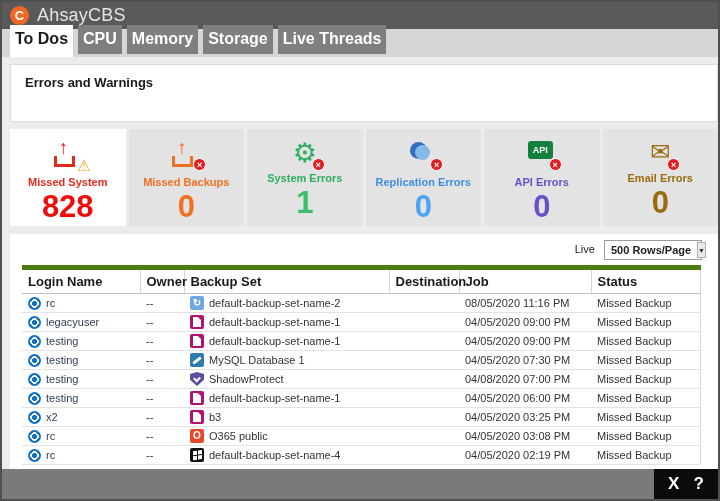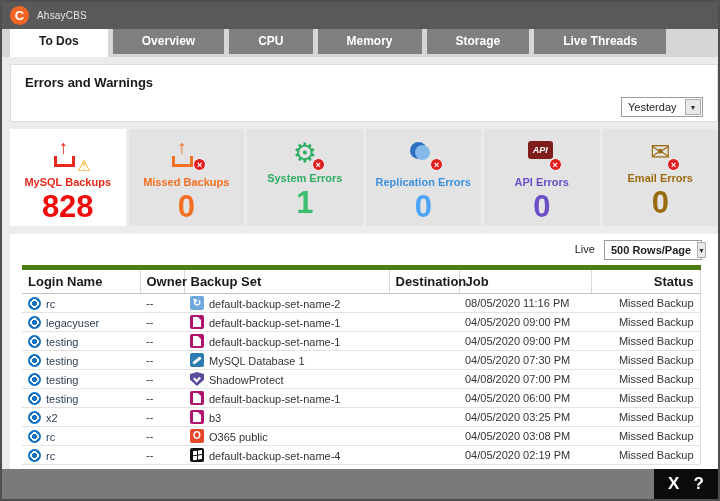--- a/index.html
+++ b/index.html
@@ -4,25 +4,25 @@
 <style>
   * { margin:0; padding:0; box-sizing:border-box; }
   html,body { font-family:"Liberation Sans", sans-serif; background:#c9c9c9; }
   .window { position:relative; width:720px; height:501px; background:#ECECEC;
             border:2px solid #4F4F4F; overflow:hidden; }
 
   
   .titlebar { height:27px; background:#595959; display:flex; align-items:center; padding-left:8px; }
   .logo { width:19px; height:19px; border-radius:50%; background:#F26522; color:#fff;
           font-weight:bold; font-size:13px; display:flex; align-items:center; justify-content:center; }
-  .apptitle { color:#E4E4E4; font-size:10px; margin-left:8px; letter-spacing:.2px; }
+  .apptitle { color:#E4E4E4; font-size:18px; margin-left:8px; letter-spacing:.2px; }
 
   
   .tabbar { height:28px; background:#D6D6D6; display:flex; align-items:flex-end; padding:0 0 0 8px; }
-  .tab { font-size:12px; font-weight:bold; padding:5px 29px 6px; margin-right:5px; cursor:default;
+  .tab { font-size:16px; font-weight:bold; padding:5px 5px 6px; margin-right:5px; cursor:default;
          background:#7F7F7F; color:#fff; margin-bottom:3px; }
   .tab.active { background:#FFFFFF; color:#1a1a1a; margin-bottom:0; padding-bottom:9px; }
 
   .content { padding:7px 4px 0 8px; }
 
   
   .panel-head { background:#fff; border:1px solid #DCDCDC; width:708px; height:58px;
                 padding:10px 14px; position:relative; margin-bottom:7px; }
   .panel-head h1 { font-size:13px; color:#1a1a1a; }
   .dd { position:absolute; background:#fff; border:1px solid #9B9B9B; font-size:11px;
@@ -57,24 +57,24 @@
   .table-panel { background:#fff; width:708px; height:236px; overflow:hidden; }
   .view-row { text-align:right; padding:6px 16px 5px 0; font-size:11px; color:#222; }
   .view-row .dd-rows { position:static; display:inline-flex; width:98px; vertical-align:middle; margin-left:6px; }
   table { border-collapse:collapse; margin-left:12px; width:678px; table-layout:fixed; }
   th { font-size:13px; text-align:left; padding:4px 6px; border-top:5px solid #4d7c0f;
        border-bottom:1px solid #C3C3C3; color:#1a1a1a; }
   th + th { border-left:1px solid #D8D8D8; }
   td { font-size:11px; color:#333; padding:2px 6px; border-bottom:1px solid #E3E3E3; height:19px;
        white-space:nowrap; overflow:hidden; }
   .c-login { width:118px; } .c-owner { width:44px; } .c-bset { width:205px; }
-  .c-dest { width:70px; } .c-job { width:132px; } .c-status { width:109px;text-align:right; }
+  .c-dest { width:70px; } .c-job { width:132px; } .c-status { width:109px; }
   table { border-right:1px solid #D8D8D8; }
 
-  .cellflex { display:flex; align-items:flex-end; gap:5px; }
+  .cellflex { display:flex; align-items:center; gap:5px; }
   .tgt { width:13px; height:13px; border-radius:50%; flex:0 0 13px;
          background:radial-gradient(circle,#1273C4 0 2.6px,#fff 2.6px 4.2px,#1273C4 4.2px 6.5px); }
   .login-name { color:#2F4256; }
   .bsq { width:14px; height:14px; flex:0 0 14px; display:flex; align-items:center;
          justify-content:center; border-radius:2px; position:relative; }
   .bsq .g { color:#fff; font-size:10px; font-weight:bold; line-height:14px; }
   .paper { width:8px; height:10px; background:#fff;
            clip-path:polygon(0 0,60% 0,100% 30%,100% 100%,0 100%); }
   .swoosh { width:10px; height:3px; background:#fff; border-radius:2px; transform:rotate(-38deg); }
   .shield { clip-path:polygon(50% 0,100% 15%,100% 55%,50% 100%,0 55%,0 15%); border-radius:0; }
@@ -94,44 +94,39 @@
 
 <div class="window">
 
   <div class="titlebar">
     <div class="logo">C</div>
     <div class="apptitle">AhsayCBS</div>
   </div>
 
   <div class="tabbar">
     <div class="tab active">To Dos</div>
-    <div class="tab">Overview</div>
     <div class="tab">CPU</div>
     <div class="tab">Memory</div>
     <div class="tab">Storage</div>
     <div class="tab">Live Threads</div>
   </div>
 
   <div class="content">
 
     <div class="panel-head">
       <h1>Errors and Warnings</h1>
-      <div class="dd dd-period">
-        <span class="dd-txt">Yesterday</span>
-        <span class="dd-btn">▼</span>
-      </div>
     </div>
 
     <div class="tiles">
       <div class="tile active">
         <span class="tico" style="color: rgb(232, 41, 28);">
           <span class="up-arrow">↑</span><span class="up-tray"></span>
           <span class="badge-warn">⚠</span>
         </span>
-        <div class="tlabel" style="color: rgb(232, 41, 28);">MySQL Backups</div>
+        <div class="tlabel" style="color: rgb(232, 41, 28);">Missed System</div>
         <div class="tvalue" style="color: rgb(241, 12, 12);">828</div>
       </div>
       <div class="tile">
         <span class="tico" style="color: rgb(243, 111, 33);">
           <span class="up-arrow">↑</span><span class="up-tray"></span>
           <span class="badge">×</span>
         </span>
         <div class="tlabel" style="color: rgb(243, 111, 33);">Missed Backups</div>
         <div class="tvalue" style="color: rgb(243, 111, 33);">0</div>
       </div>
@@ -146,21 +141,21 @@
       <div class="tile">
         <span class="tico" style="color: rgb(61, 143, 224);">
           <span class="rep-c1"></span><span class="rep-c2"></span>
           <span class="badge">×</span>
         </span>
         <div class="tlabel" style="color: rgb(61, 143, 224);">Replication Errors</div>
         <div class="tvalue" style="color: rgb(77, 163, 245);">0</div>
       </div>
       <div class="tile">
         <span class="tico" style="color: rgb(106, 79, 199);">
-          <span class="api-box" style="background: #7f1d1d; font-style: italic;">API</span>
+          <span class="api-box" style="background: #15803d;">API</span>
           <span class="badge">×</span>
         </span>
         <div class="tlabel" style="color: rgb(106, 79, 199);">API Errors</div>
         <div class="tvalue" style="color: rgb(106, 79, 199);">0</div>
       </div>
       <div class="tile">
         <span class="tico" style="color: rgb(154, 107, 15);">
           <span class="mail">✉</span>
           <span class="badge">×</span>
         </span>

